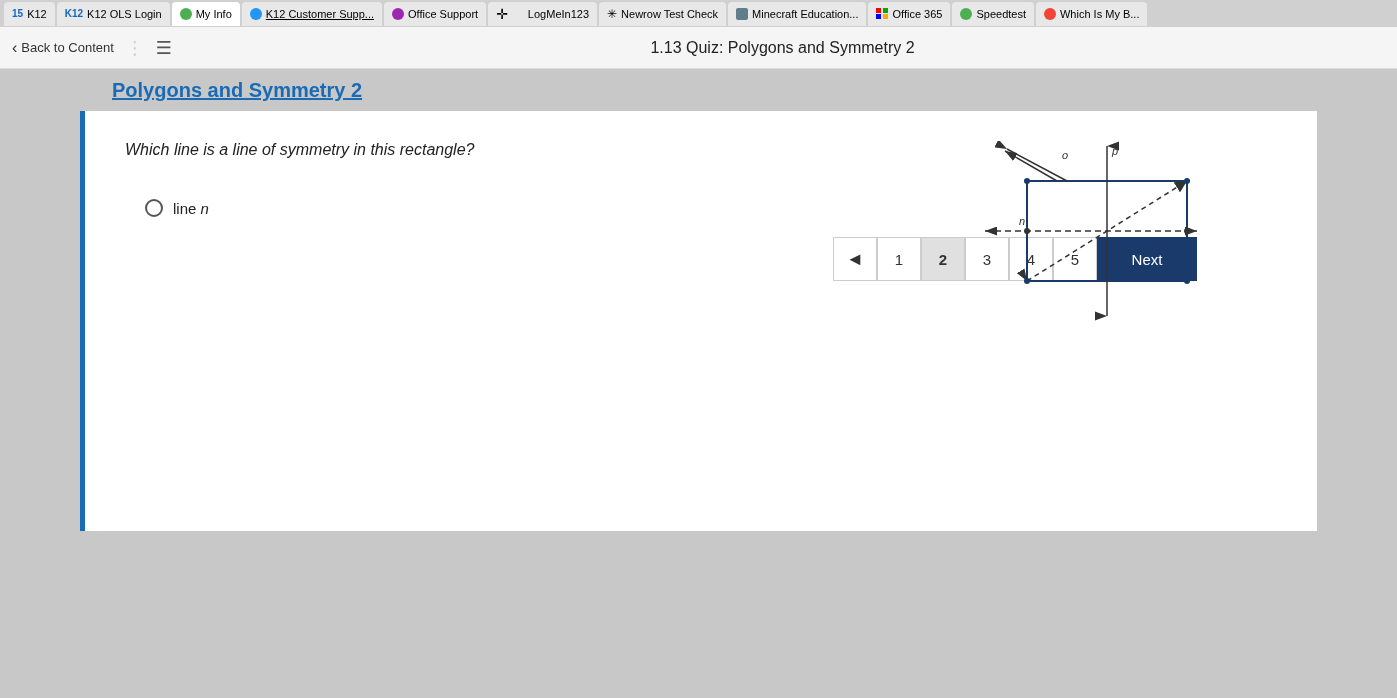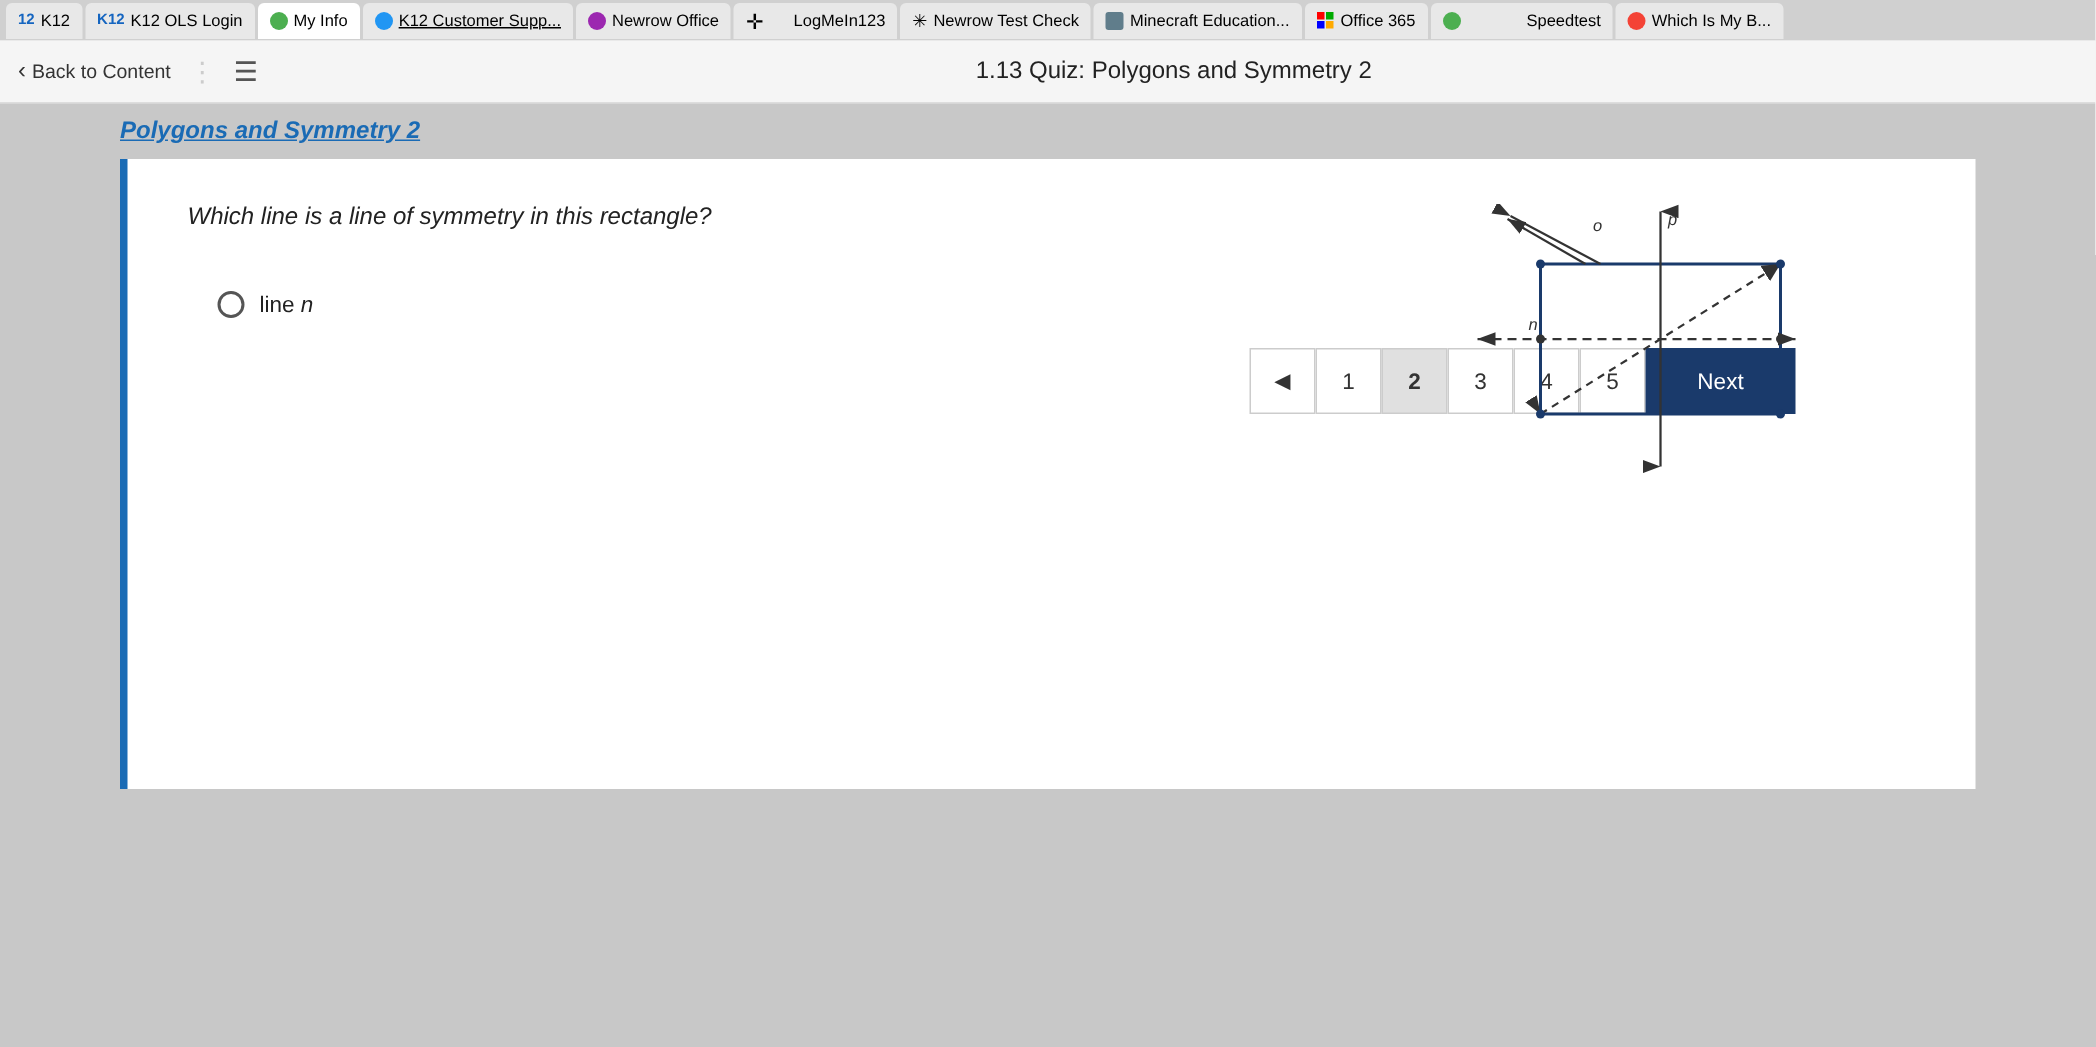--- a/index.html
+++ b/index.html
@@ -83,26 +83,25 @@
     
     .main-content {
       background: #c8c8c8;
       padding: 10px 0;
       height: calc(698px - 27px - 42px);
       overflow: hidden;
     }
 
     
     .page-heading {
-      padding: 0 80px 8px 80px;
-      font-size: 16px;
+      padding: 0 80px 8px 112px;
+      font-size: 20px;
       font-weight: bold;
       color: #1a6bb5;
       text-decoration: underline;
-      font-style: italic;
     }
 
     
     .quiz-card {
       background: white;
       margin: 1px 80px;
       border-left: 5px solid #1a6bb5;
       padding: 30px 40px 20px 40px;
       min-height: 420px;
       position: relative;
@@ -196,38 +195,38 @@
 
     svg text {
       font-family: Arial, sans-serif;
     }
   </style>
 </head>
 <body>
 
 <div class="tab-bar">
   <div class="tab-item">
-    <span style="font-size:10px;font-weight:bold;color:#1565C0;">12</span>
+    <span style="font-size:10px;font-weight:bold;color:#1565C0;">15</span>
     <span style="font-size:11px;">K12</span>
   </div>
   <div class="tab-item">
     <span style="font-size:10px;font-weight:bold;color:#1565C0;">K12</span>
     <span style="font-size:11px;">K12 OLS Login</span>
   </div>
   <div class="tab-item active">
     <span class="tab-icon green" style="width:12px;height:12px;"></span>
     <span>My Info</span>
   </div>
   <div class="tab-item">
     <span class="tab-icon blue" style="width:12px;height:12px;"></span>
     <span style="font-size:11px;text-decoration:underline;">K12 Customer Supp...</span>
   </div>
   <div class="tab-item">
     <span class="tab-icon purple" style="width:12px;height:12px;"></span>
-    <span style="font-size:11px;">Newrow Office</span>
+    <span style="font-size:11px;">Office Support</span>
   </div>
   <div class="tab-item">
     <span style="font-size:14px;">✛</span>
     <span style="font-size:11px;padding-left:16px;">LogMeIn123</span>
   </div>
   <div class="tab-item">
     <span style="font-size:12px;">✳</span>
     <span style="font-size:11px;">Newrow Test Check</span>
   </div>
   <div class="tab-item">
@@ -238,21 +237,21 @@
     <span style="display:inline-grid;grid-template-columns:1fr 1fr;gap:1px;width:12px;height:12px;">
       <span style="background:#f00;width:5px;height:5px;"></span>
       <span style="background:#0a0;width:5px;height:5px;"></span>
       <span style="background:#00f;width:5px;height:5px;"></span>
       <span style="background:#fa0;width:5px;height:5px;"></span>
     </span>
     <span style="font-size:11px;">Office 365</span>
   </div>
   <div class="tab-item">
     <span class="tab-icon speed" style="width:12px;height:12px;border-radius:50%;"></span>
-    <span style="font-size:11px;margin-left:40px;">Speedtest</span>
+    <span style="font-size:11px;">Speedtest</span>
   </div>
   <div class="tab-item">
     <span class="tab-icon red" style="width:12px;height:12px;"></span>
     <span style="font-size:11px;">Which Is My B...</span>
   </div>
 </div>
 
 <div class="nav-bar">
   <a class="nav-back">
     <span style="font-size:16px;">‹</span>

